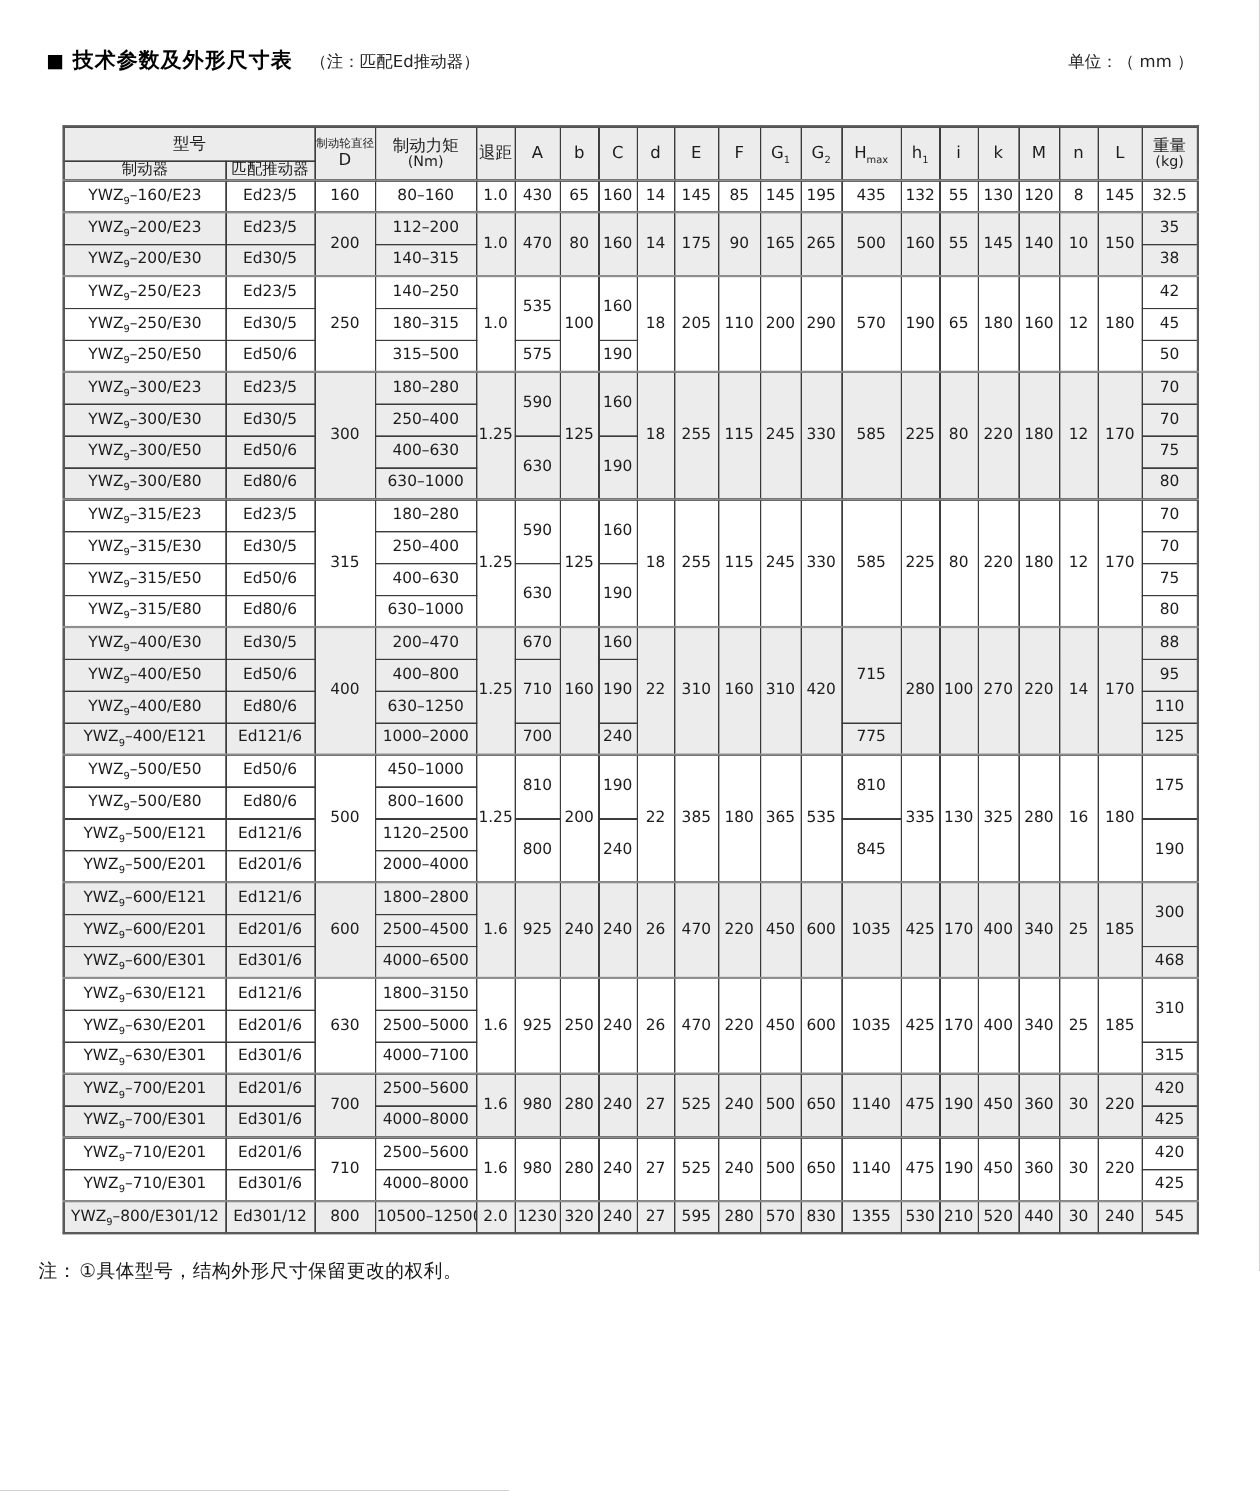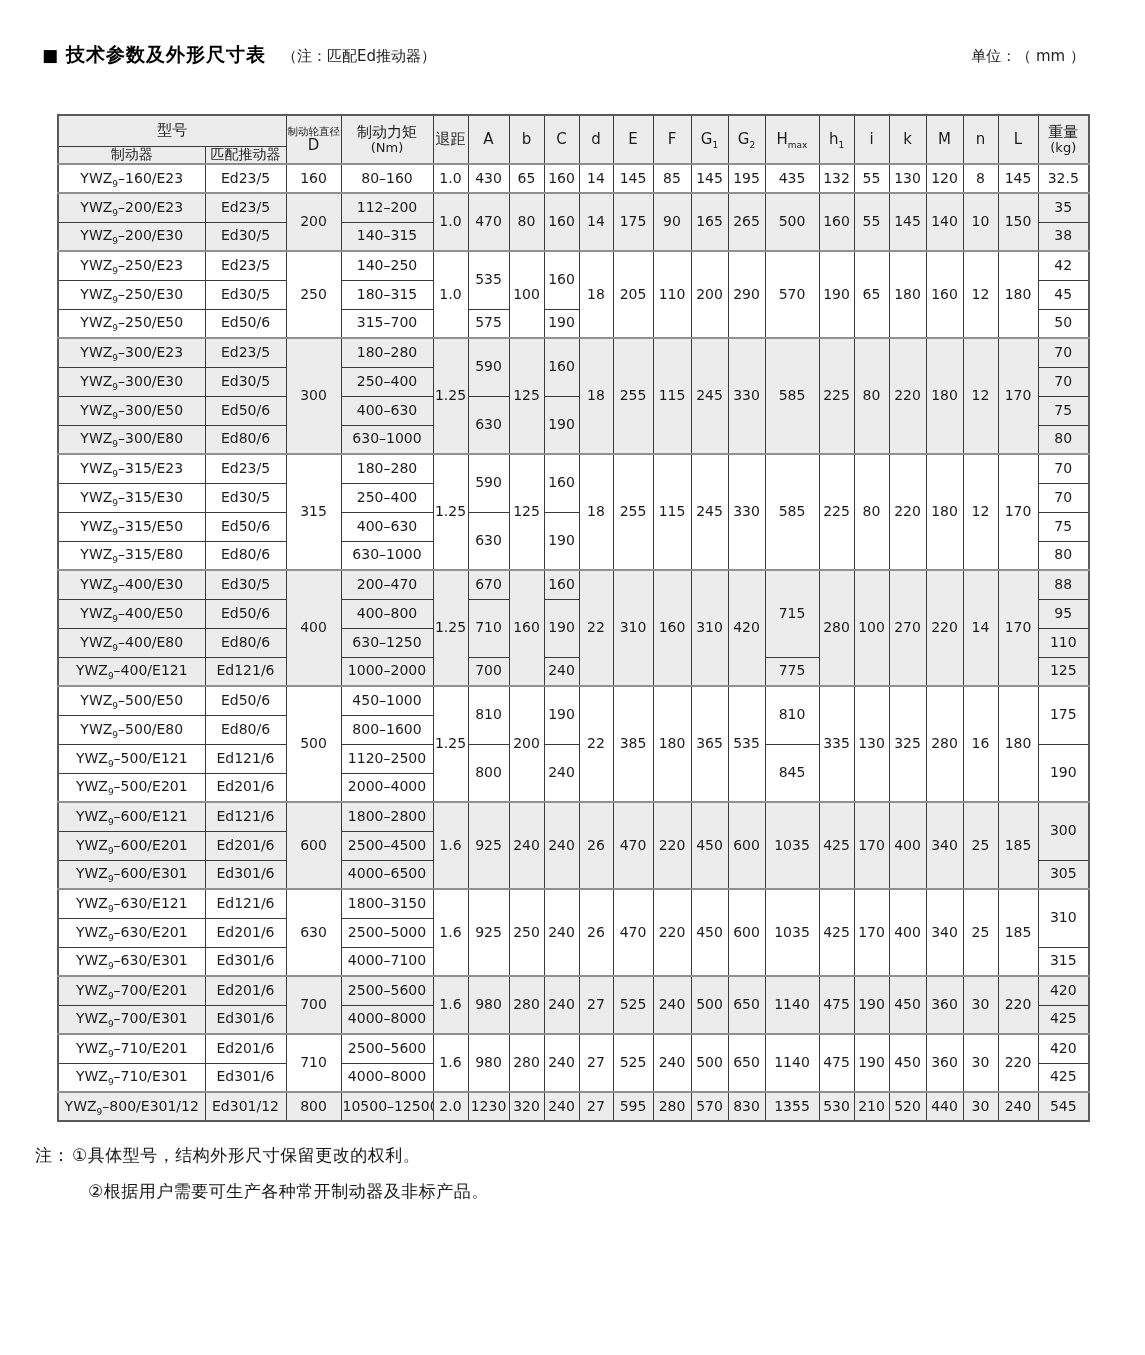--- a/index.html
+++ b/index.html
@@ -201,21 +201,21 @@
       </tr>
       <tr data-name="table-row">
         <td data-name="cell-brake-model">YWZ<sub>9</sub>–250/E30</td>
         <td data-name="cell-matching-thruster">Ed30/5</td>
         <td data-name="cell-braking-torque">180–315</td>
         <td data-name="cell-weight">45</td>
       </tr>
       <tr data-name="table-row">
         <td data-name="cell-brake-model">YWZ<sub>9</sub>–250/E50</td>
         <td data-name="cell-matching-thruster">Ed50/6</td>
-        <td data-name="cell-braking-torque">315–700</td>
+        <td data-name="cell-braking-torque">315–500</td>
         <td data-name="cell-dim-A">575</td>
         <td data-name="cell-dim-C">190</td>
         <td data-name="cell-weight">50</td>
       </tr>
       <tr data-name="table-row" class="shade gstart">
         <td data-name="cell-brake-model">YWZ<sub>9</sub>–300/E23</td>
         <td data-name="cell-matching-thruster">Ed23/5</td>
         <td data-name="cell-brake-wheel-diameter" rowspan="4">300</td>
         <td data-name="cell-braking-torque">180–280</td>
         <td data-name="cell-retreat-distance" rowspan="4">1.25</td>
@@ -412,21 +412,21 @@
       </tr>
       <tr data-name="table-row" class="shade">
         <td data-name="cell-brake-model">YWZ<sub>9</sub>–600/E201</td>
         <td data-name="cell-matching-thruster">Ed201/6</td>
         <td data-name="cell-braking-torque">2500–4500</td>
       </tr>
       <tr data-name="table-row" class="shade">
         <td data-name="cell-brake-model">YWZ<sub>9</sub>–600/E301</td>
         <td data-name="cell-matching-thruster">Ed301/6</td>
         <td data-name="cell-braking-torque">4000–6500</td>
-        <td data-name="cell-weight">305</td>
+        <td data-name="cell-weight">468</td>
       </tr>
       <tr data-name="table-row" class="gstart">
         <td data-name="cell-brake-model">YWZ<sub>9</sub>–630/E121</td>
         <td data-name="cell-matching-thruster">Ed121/6</td>
         <td data-name="cell-brake-wheel-diameter" rowspan="3">630</td>
         <td data-name="cell-braking-torque">1800–3150</td>
         <td data-name="cell-retreat-distance" rowspan="3">1.6</td>
         <td data-name="cell-dim-A" rowspan="3">925</td>
         <td data-name="cell-dim-b" rowspan="3">250</td>
         <td data-name="cell-dim-C" rowspan="3">240</td>
@@ -536,14 +536,13 @@
         <td data-name="cell-dim-L">240</td>
         <td data-name="cell-weight">545</td>
       </tr>
     </tbody>
 </table>
 
 <div class="notes" data-name="notes">
   <div class="note-line" data-name="note-line-1">
     <span class="note-label" data-name="note-label">注：</span><span>①具体型号，结构外形尺寸保留更改的权利。</span>
   </div>
-  <div class="note-line indent" data-name="note-line-2">②根据用户需要可生产各种常开制动器及非标产品。</div>
 </div>
 
 </body></html>

